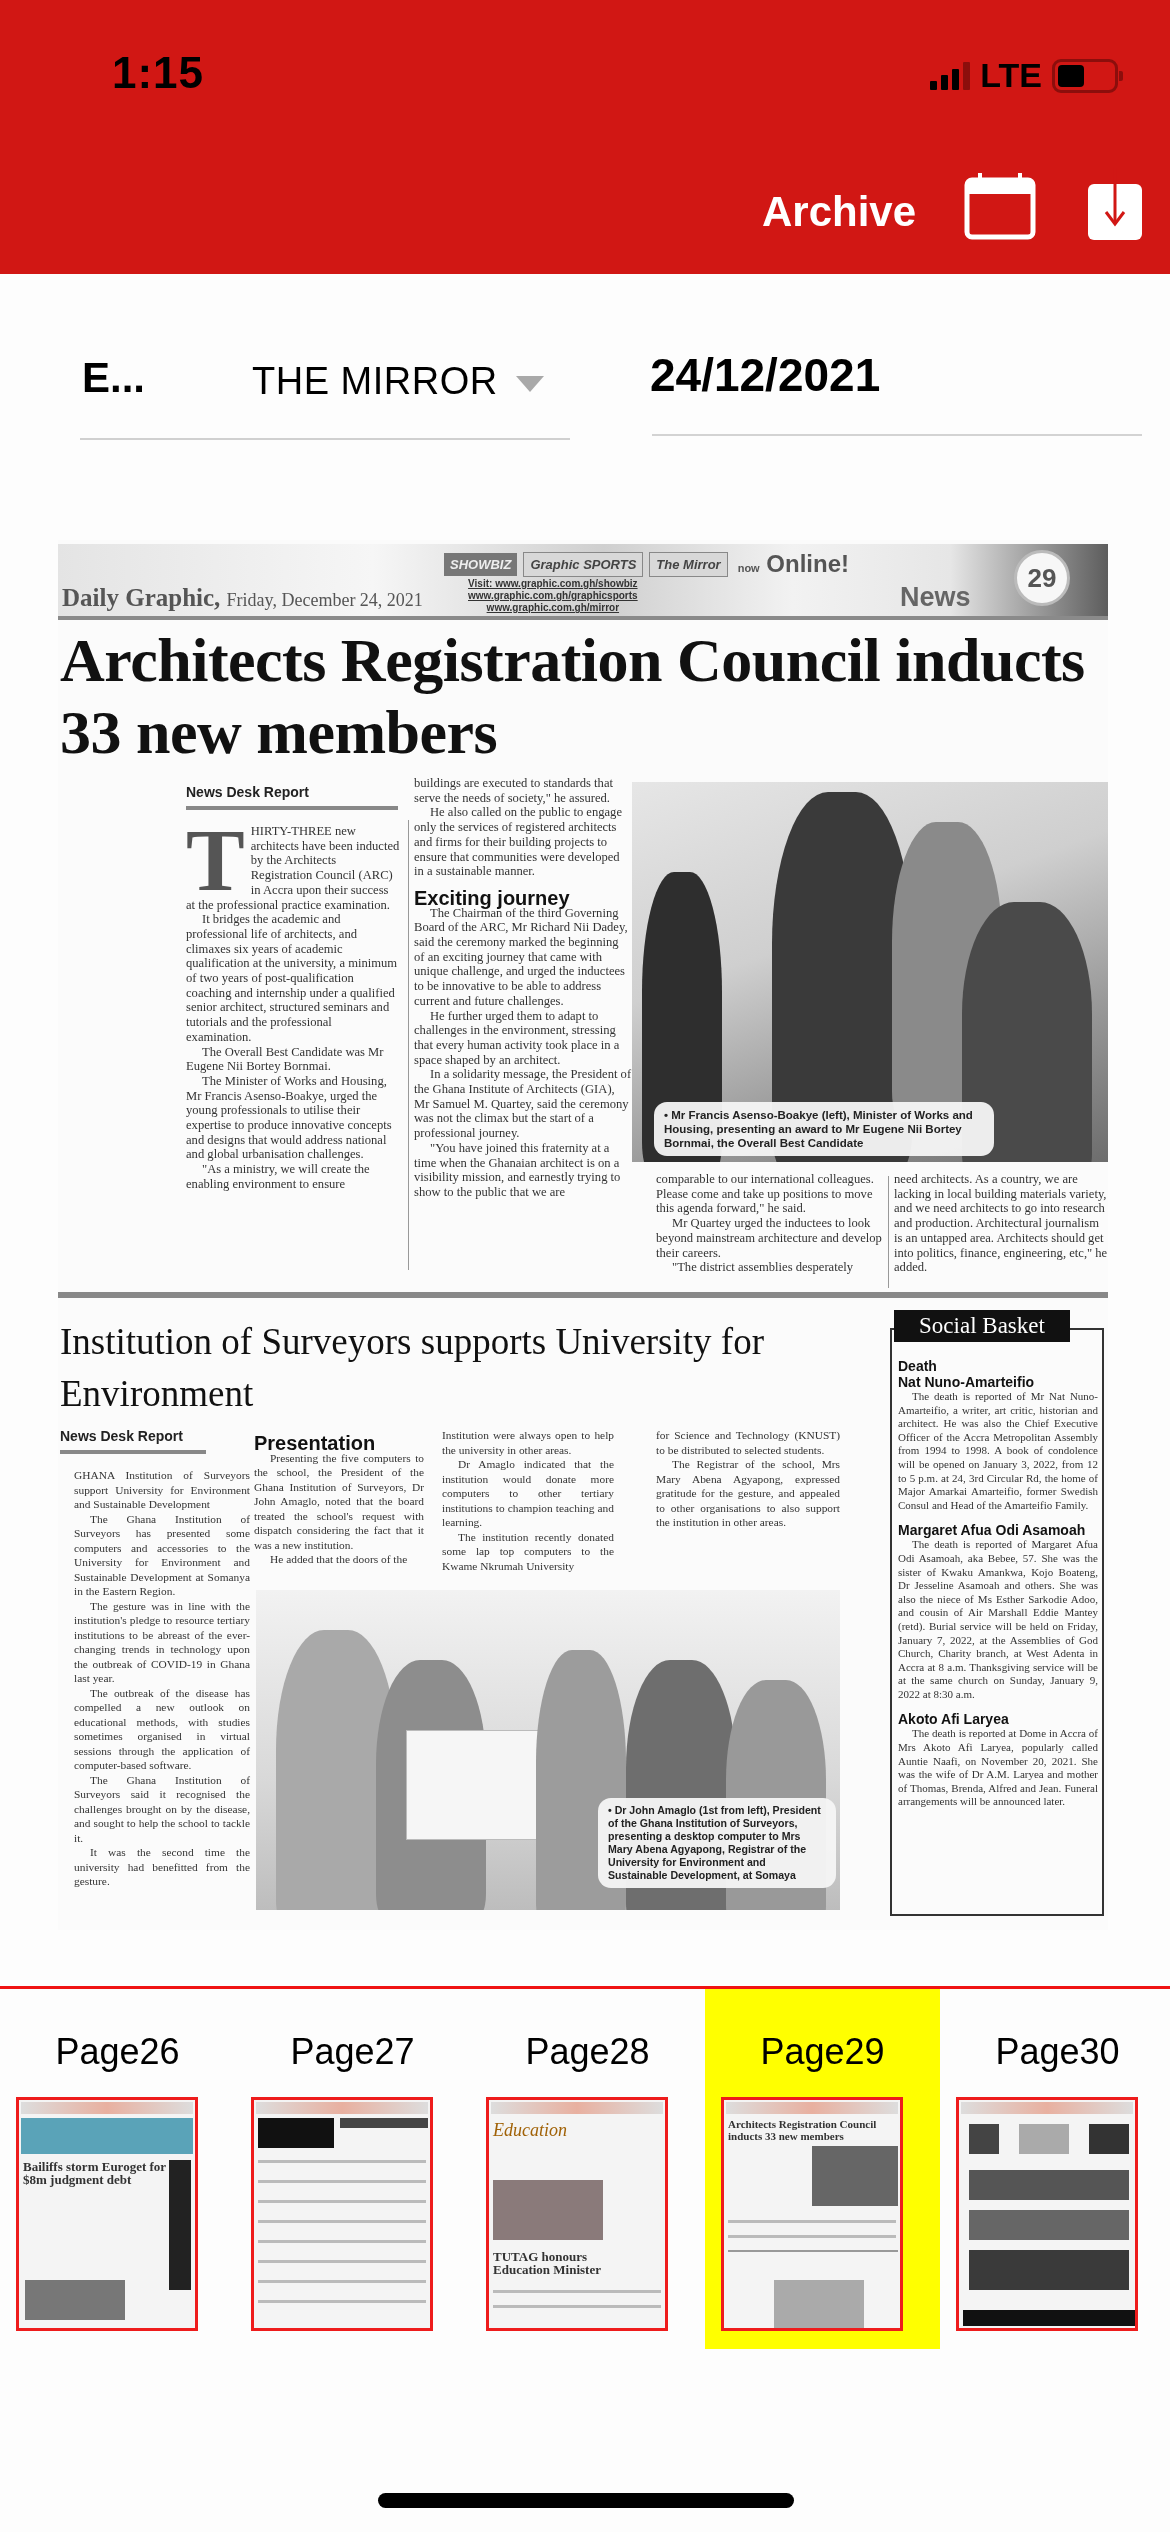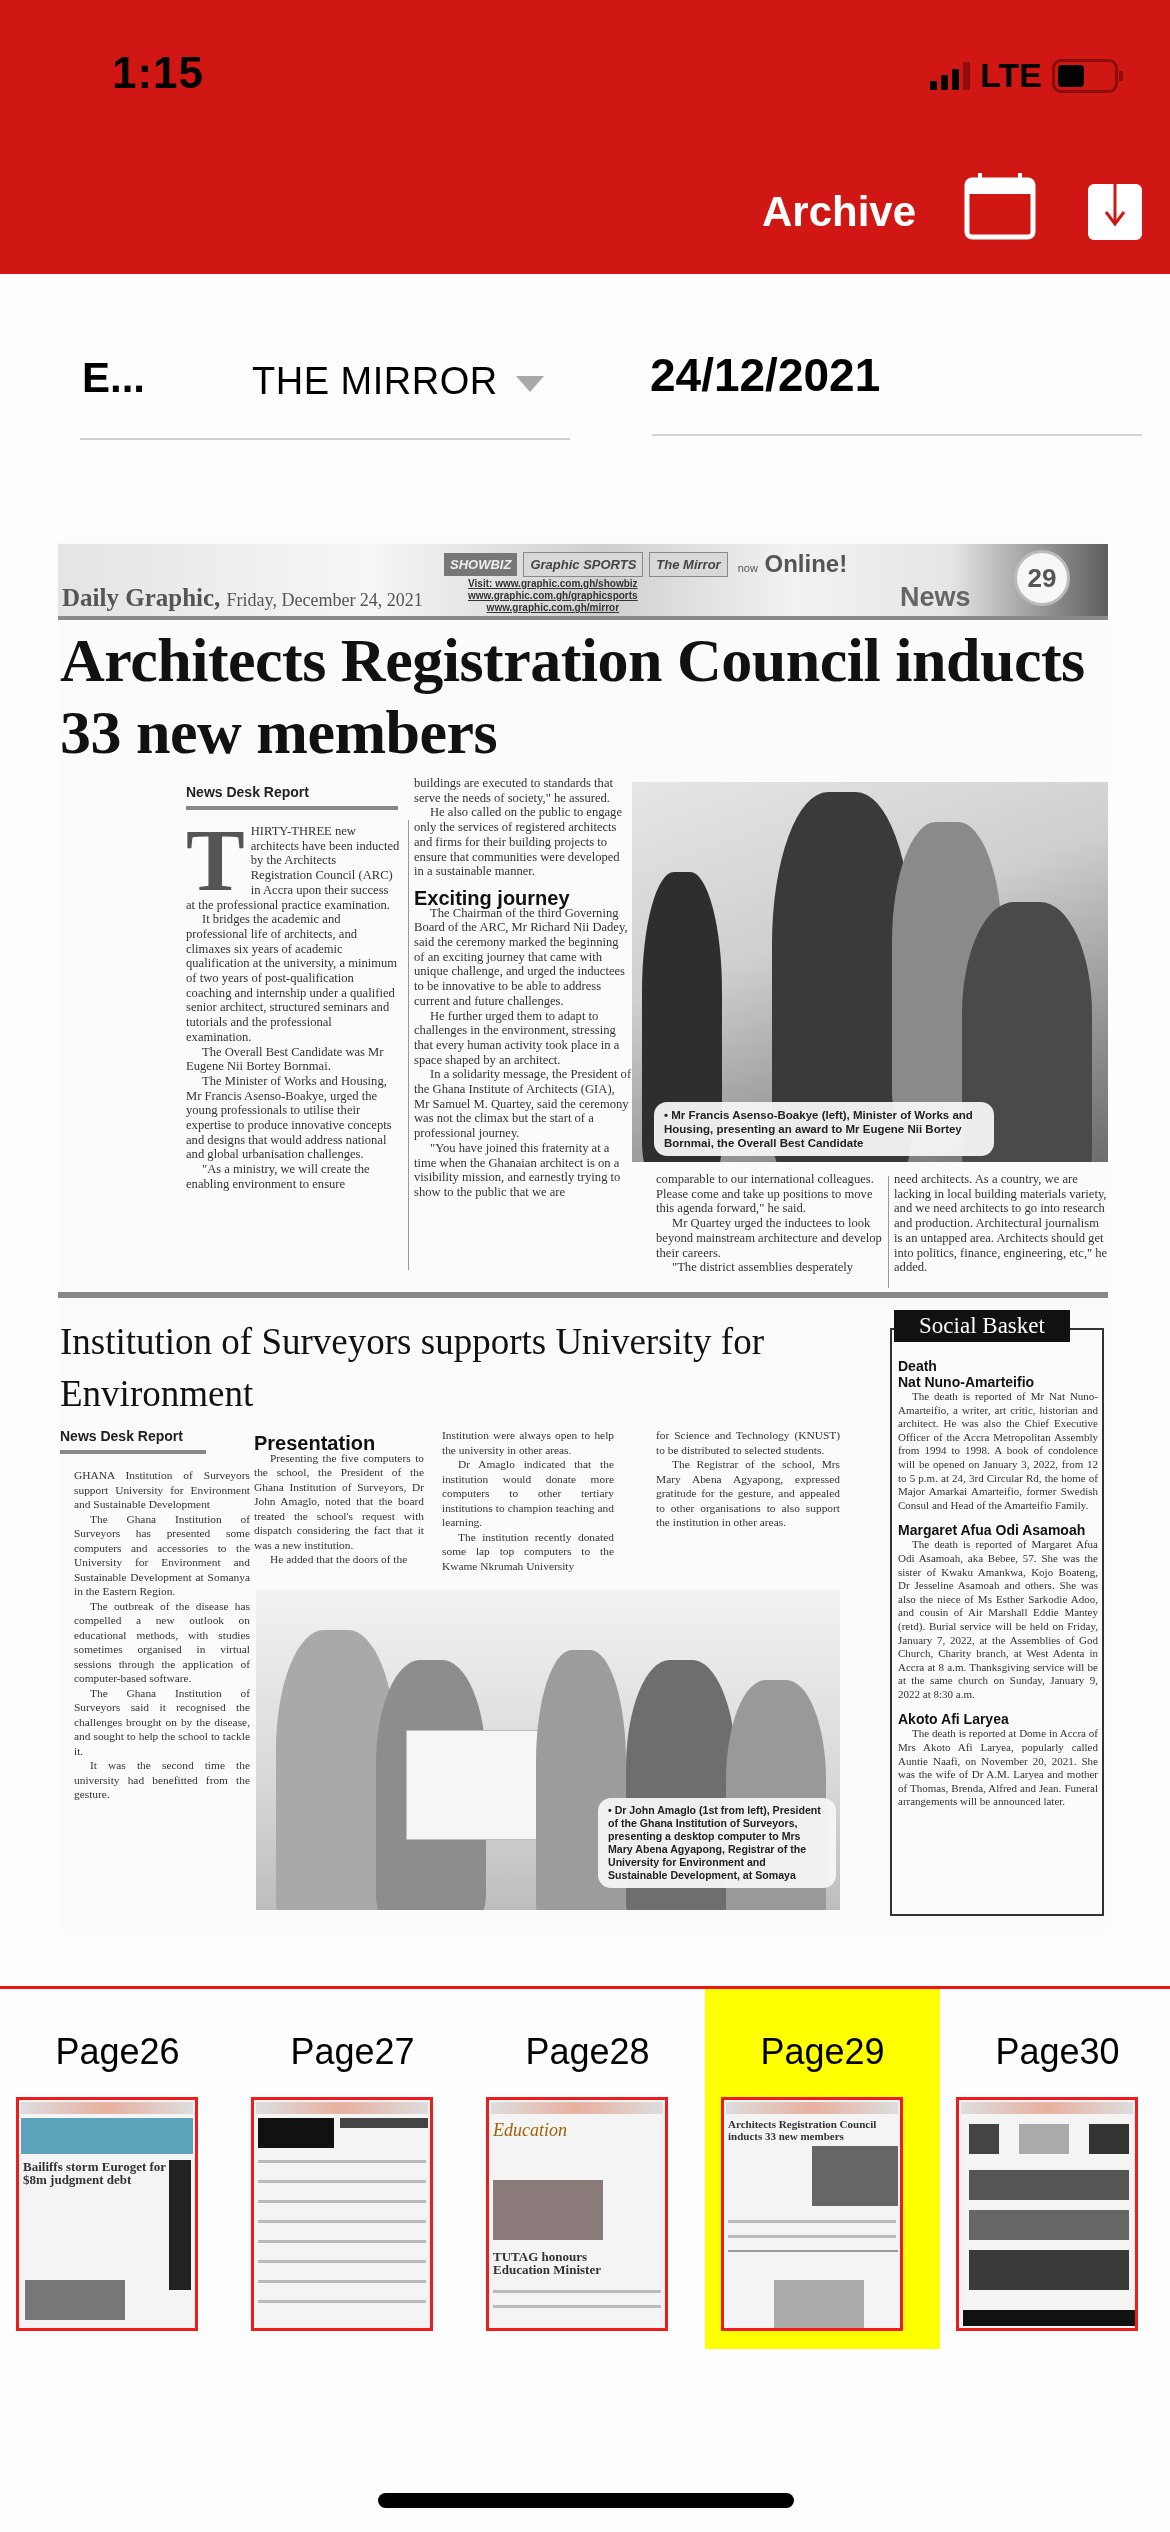--- a/index.html
+++ b/index.html
@@ -35,21 +35,21 @@
   
   .newspage { position: absolute; left: 58px; top: 540px; width: 1050px; height: 1390px; background: #fbfbfb; font-family: "Liberation Serif", serif; color: #222; overflow: hidden; }
   .masthead { position: absolute; left: 0; top: 4px; width: 1050px; height: 76px;
      background: linear-gradient(90deg, #e4e4e4 0%, #f6f6f6 30%, #cfcfcf 52%, #f2f2f2 70%, #e6e6e6 85%, #5d5d5d 100%); border-bottom: 4px solid #8a8a8a; }
   .mh-left { position: absolute; left: 4px; top: 40px; font-size: 25px; font-weight: bold; color: #555; }
   .mh-left small { font-size: 18px; font-weight: normal; }
   .mh-logos { position: absolute; left: 386px; top: 6px; display: flex; gap: 6px; align-items: center; }
   .mh-logo { background: #777; color: #eee; font-size: 13px; font-weight: bold; font-style: italic; padding: 4px 6px; font-family: "Liberation Sans", sans-serif; }
   .mh-logo.light { background: #d8d8d8; color: #444; border: 1px solid #888; }
   .mh-online { font-family: "Liberation Sans", sans-serif; font-weight: bold; font-size: 24px; color: #555; margin-left: 4px; }
-  .mh-online small { font-size: 11px; font-weight: normal; }
+  .mh-online small { font-size: 11px; font-weight: bold; }
   .mh-urls { position: absolute; left: 410px; top: 34px; font-family: "Liberation Sans", sans-serif; font-size: 10px; line-height: 12px; text-align: center; color: #333; font-weight: bold; text-decoration: underline; }
   .mh-news { position: absolute; left: 842px; top: 38px; font-family: "Liberation Sans", sans-serif; font-size: 27px; font-weight: bold; color: #666; }
   .mh-pagenum { position: absolute; left: 956px; top: 6px; width: 56px; height: 56px; border-radius: 50%; background: #f7f7f7; border: 3px solid #bbb; font-family: "Liberation Sans", sans-serif; font-size: 26px; font-weight: bold; color: #555; text-align: center; line-height: 50px; }
 
   .headline1 { position: absolute; left: 2px; top: 84px; width: 1050px; font-size: 62px; font-weight: bold; line-height: 72px; color: #111; letter-spacing: -0.5px; }
   .byline { position: absolute; font-family: "Liberation Sans", sans-serif; font-weight: bold; font-size: 14px; color: #222; }
   .byline-rule { position: absolute; height: 4px; background: #888; }
   .col { position: absolute; font-size: 12.6px; line-height: 14.7px; color: #333; text-align: left; }
   .col p { text-indent: 16px; }
   .col p.noind { text-indent: 0; }
@@ -194,20 +194,21 @@
   <div class="section-rule"></div>
 
   <div class="headline2">Institution of Surveyors supports University for Environment</div>
 
   <div class="byline" style="left:2px;top:888px;">News Desk Report</div>
   <div class="byline-rule" style="left:2px;top:910px;width:146px;"></div>
 
   <div class="col" style="left:16px;top:928px;width:176px;text-align:justify;font-size:11.4px;line-height:14.5px;">
     <p class="noind">GHANA Institution of Surveyors support University for Environment and Sustainable Development</p>
     <p>The Ghana Institution of Surveyors has presented some computers and accessories to the University for Environment and Sustainable Development at Somanya in the Eastern Region.</p>
+    <p>The gesture was in line with the institution's pledge to resource tertiary institutions to be abreast of the ever-changing trends in technology upon the outbreak of COVID-19 in Ghana last year.</p>
     <p>The outbreak of the disease has compelled a new outlook on educational methods, with studies sometimes organised in virtual sessions through the application of computer-based software.</p>
     <p>The Ghana Institution of Surveyors said it recognised the challenges brought on by the disease, and sought to help the school to tackle it.</p>
     <p>It was the second time the university had benefitted from the gesture.</p>
   </div>
 
   <div class="col" style="left:196px;top:896px;width:170px;text-align:justify;font-size:11.4px;line-height:14.5px;">
     <p class="sub" style="margin-top:0">Presentation</p>
     <p>Presenting the five computers to the school, the President of the Ghana Institution of Surveyors, Dr John Amaglo, noted that the board treated the school's request with dispatch considering the fact that it was a new institution.</p>
     <p>He added that the doors of the</p>
   </div>

